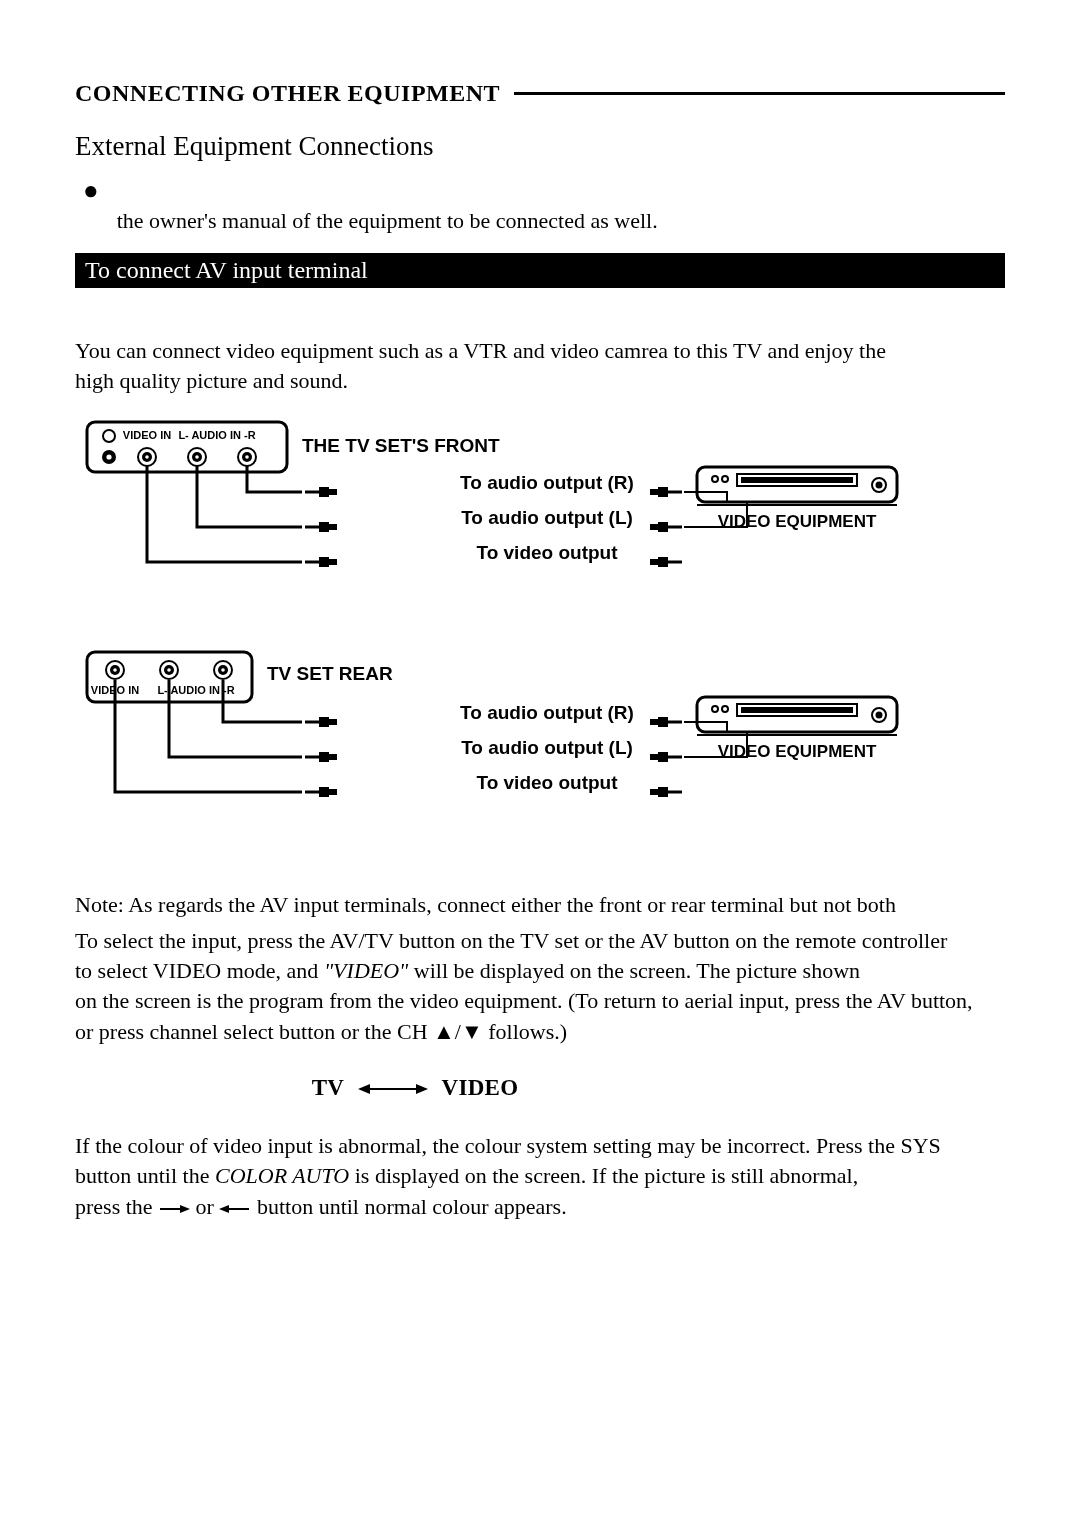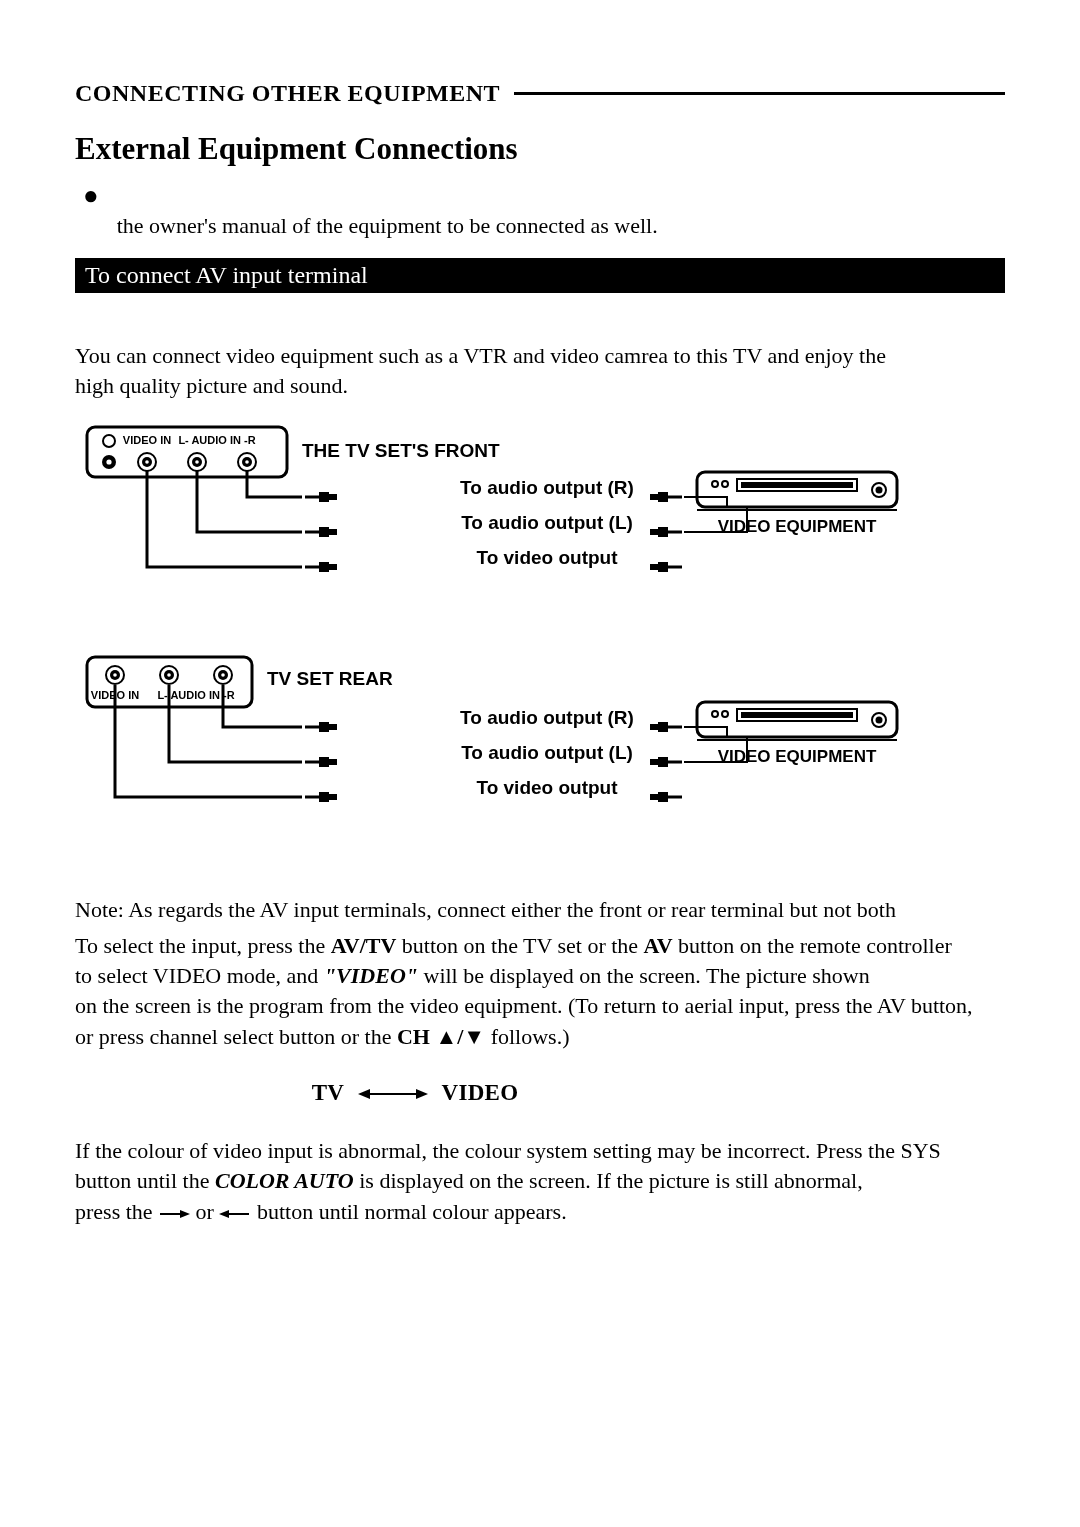--- a/index.html
+++ b/index.html
@@ -28,22 +28,22 @@
     font-weight: bold;
     font-size: 24px;
     letter-spacing: 0.5px;
   }
   .header-rule {
     flex: 1;
     border-top: 3px solid #000;
     height: 0;
   }
   .heading {
-    font-weight: bold;
-    font-size: 31px;
+    font-weight: normal;
+    font-size: 27px;
     margin: 24px 0 14px 0;
   }
   .bullet-row {
     display: flex;
     gap: 18px;
     margin: 10px 0 18px 8px;
     font-size: 22px;
     line-height: 1.35;
   }
   .bullet-dot {
@@ -70,21 +70,21 @@
   .note-bold {
     font-weight: normal;
     font-size: 22px;
     margin: 46px 0 8px 0;
   }
   .body-text {
     font-size: 22px;
     line-height: 1.38;
     margin: 0 0 28px 0;
   }
-  .body-text b { font-weight: bold; }
+  .body-text b { font-weight: normal; }
   .body-text i { font-style: italic; }
   .tv-video-row {
     text-align: center;
     font-weight: bold;
     font-size: 23px;
     margin: 0 0 28px -250px;
     letter-spacing: 0.3px;
   }
   .tv-video-row .arrow {
     display: inline-block;

